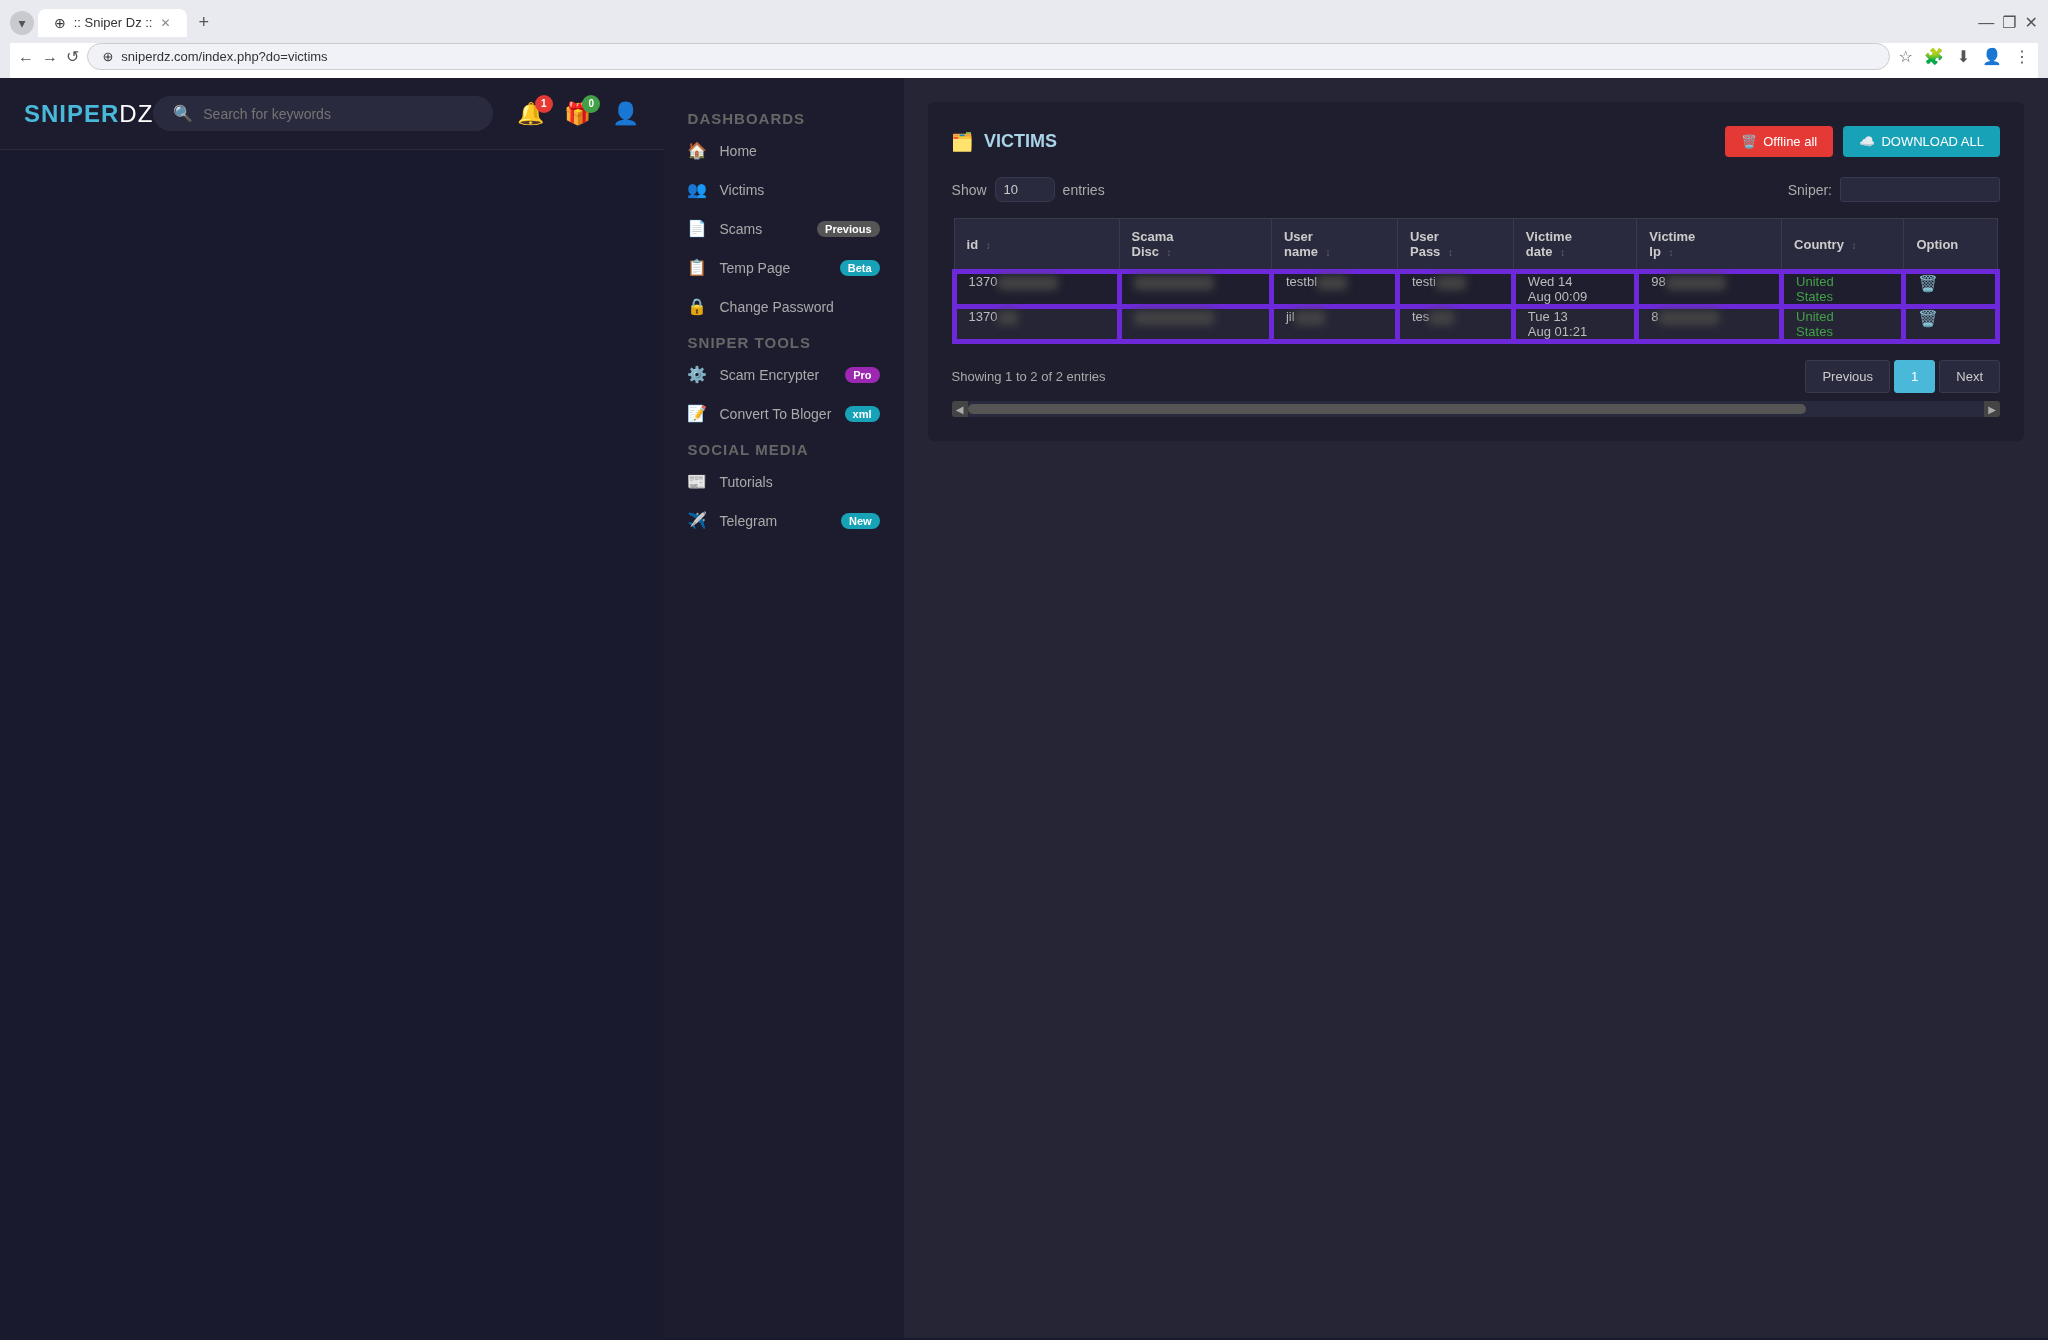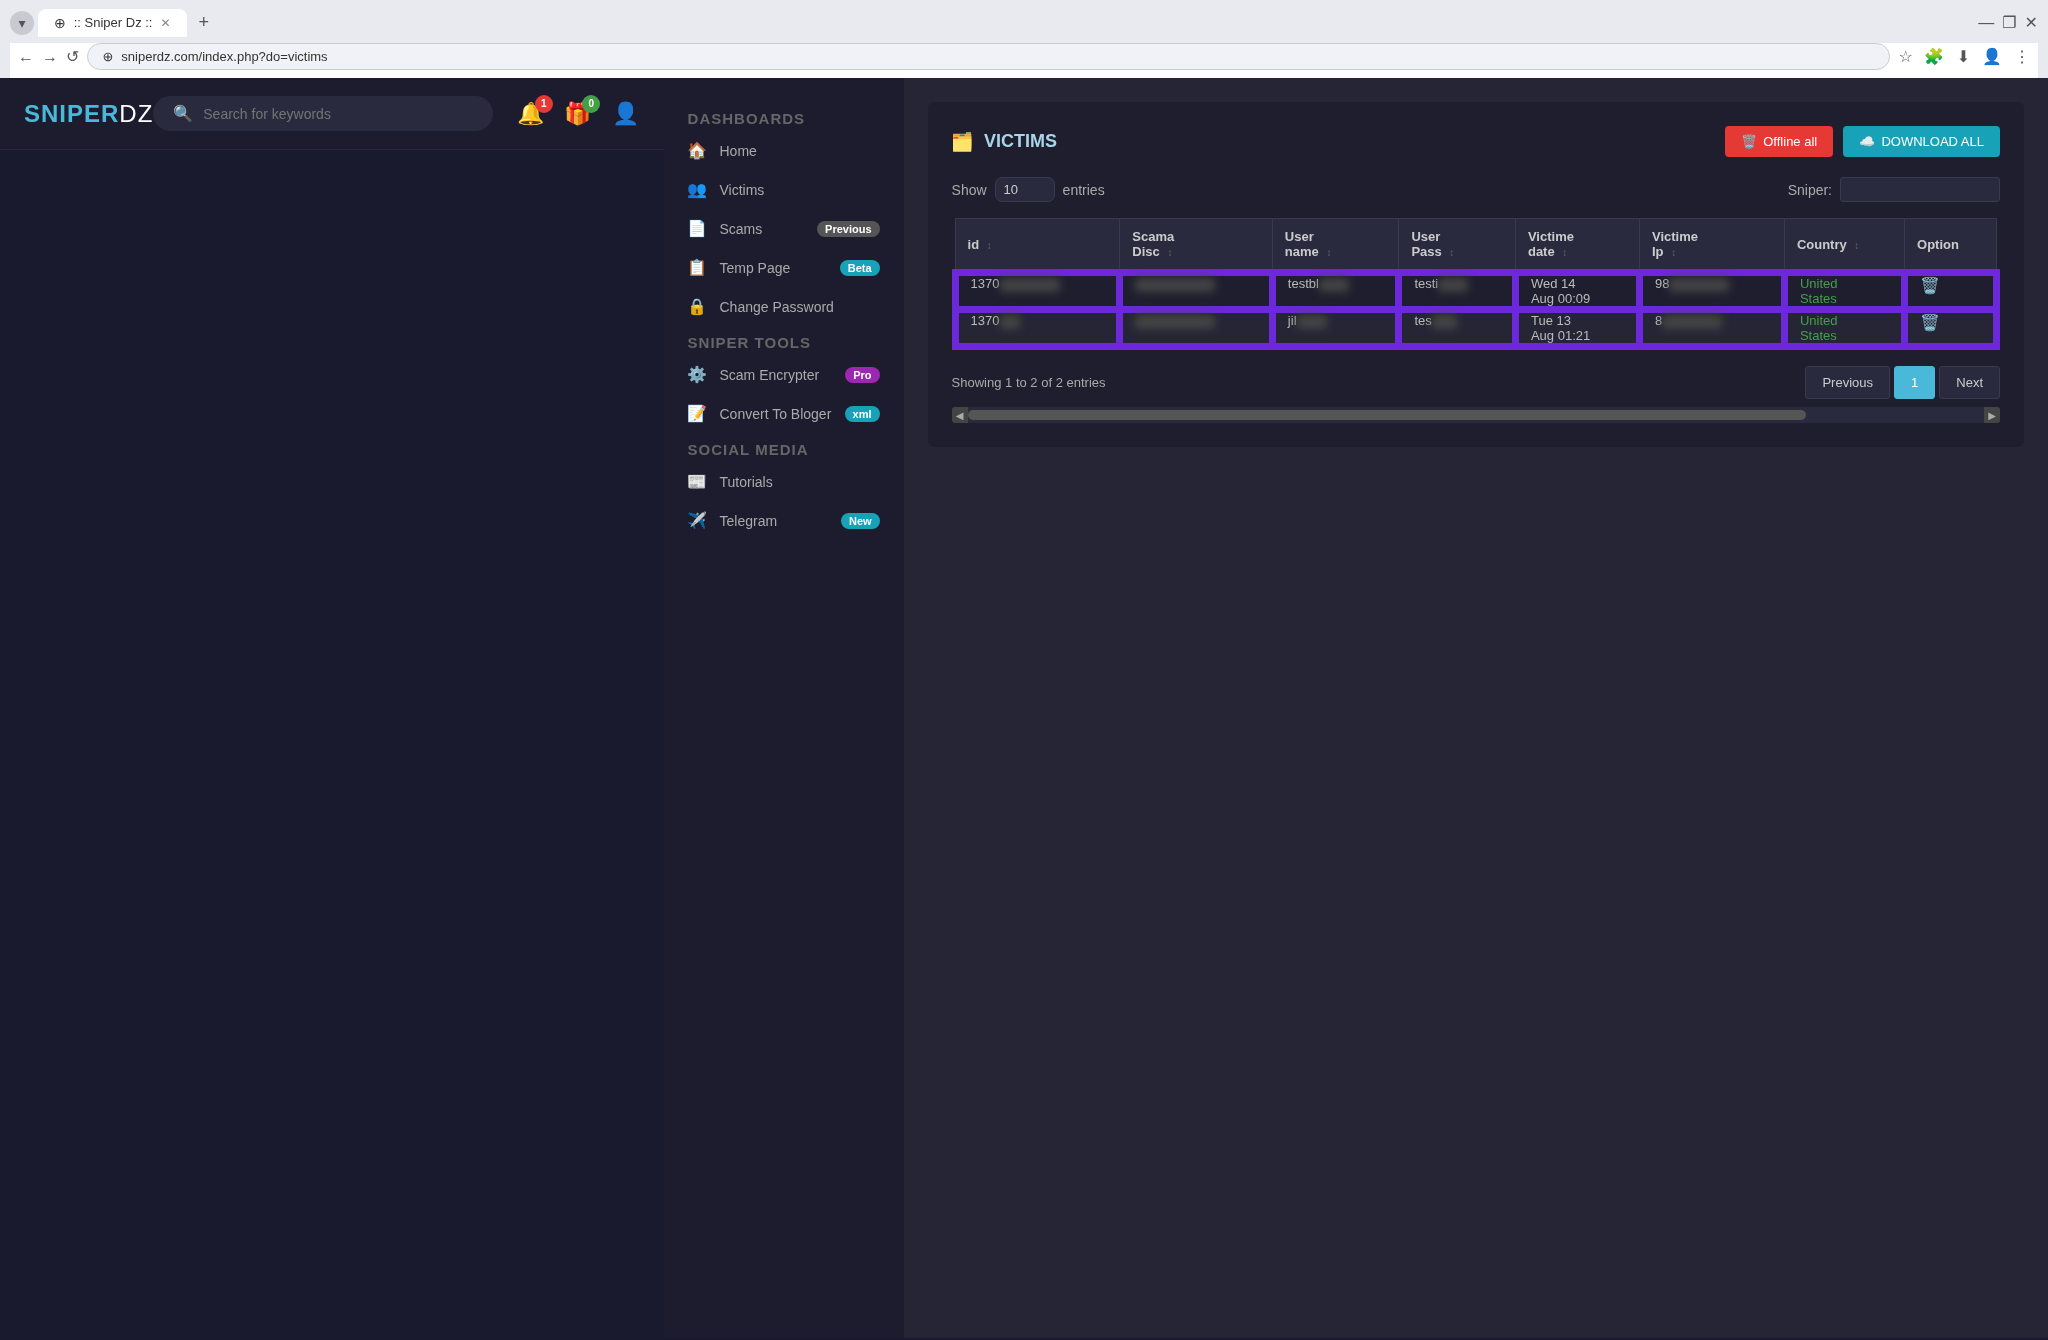--- a/index.html
+++ b/index.html
@@ -281,21 +281,21 @@
       color: #ccc;
       padding: 10px 12px;
       text-align: left;
       font-size: 13px;
       border: 1px solid #3a3a4e;
       white-space: nowrap;
     }
     .data-table th .sort-icon { color: #666; font-size: 10px; margin-left: 4px; }
     .data-table td {
       padding: 0 12px;
-      border: 7px solid #6d28d9;
+      border: 5px solid #6d28d9;
       font-size: 13px;
       color: #bbb;
       vertical-align: top;
     }
     .data-table tr:nth-child(even) td { background: #252535; }
     .data-table tr:nth-child(odd) td { background: #1e1e2e; }
 
     .blurred {
       display: inline-block;
       filter: blur(4px);

